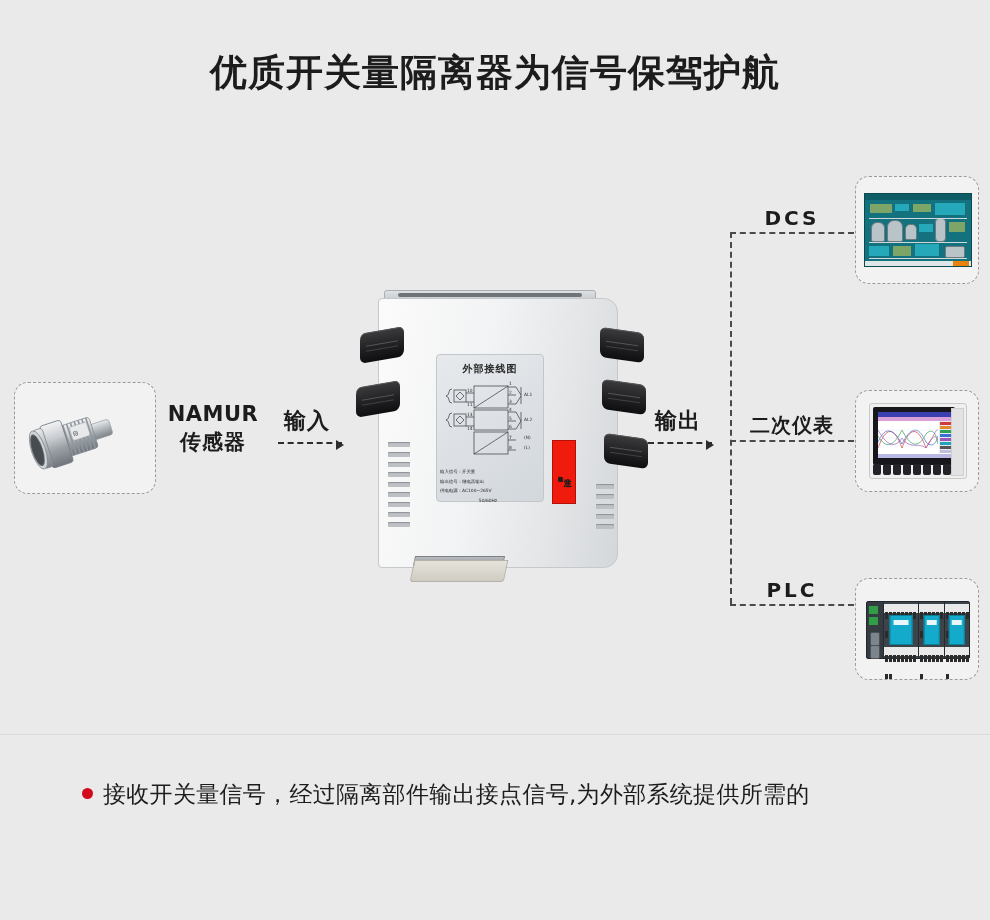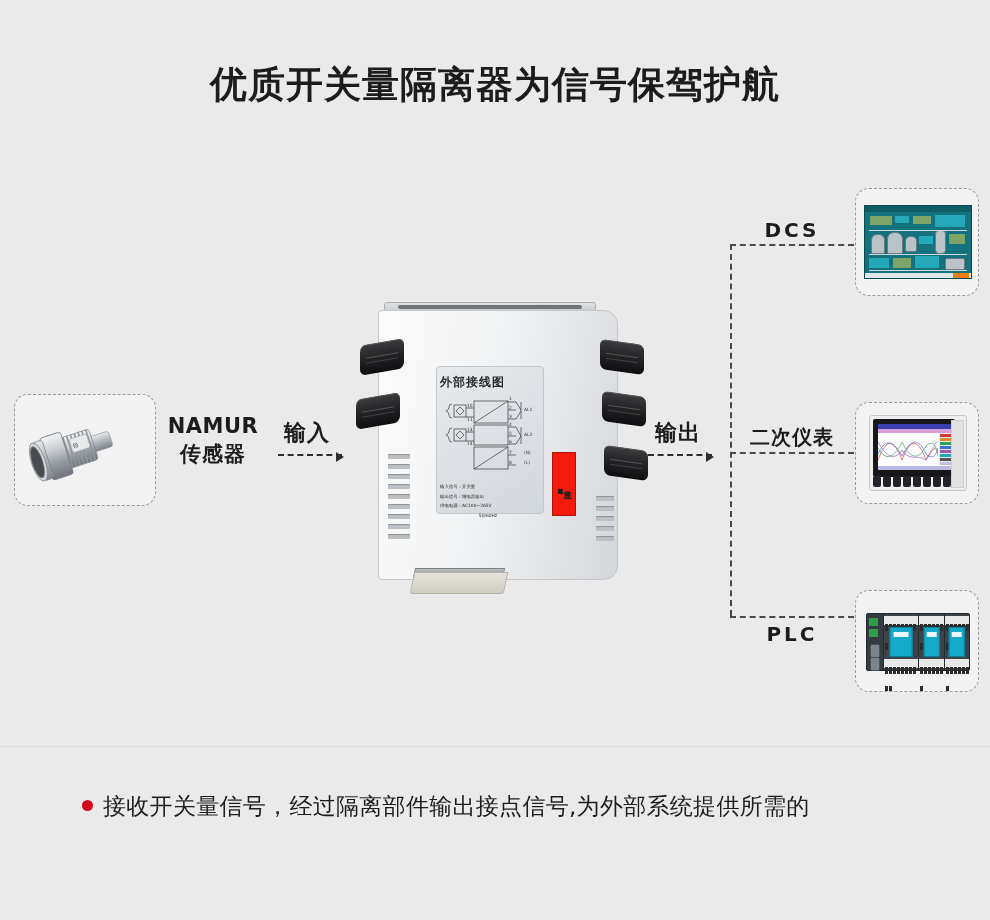--- a/index.html
+++ b/index.html
@@ -4,21 +4,21 @@
 <style>
   html,body{margin:0;padding:0;}
   body{
     width:990px;height:920px;
     background:#eaeaea;
     font-family:"DejaVu Sans","Liberation Sans",sans-serif;
     color:#1a1a1a;
     position:relative;
     overflow:hidden;
   }
-  .stage{position:absolute;left:0;top:12px;width:990px;height:828px;}
+  .stage{position:absolute;left:0;top:0;width:990px;height:828px;}
 
   
   .title{
     position:absolute;left:0;top:48px;width:990px;
     text-align:center;
     font-size:37px;font-weight:bold;letter-spacing:1px;
     color:#1c1c1c;
   }
 
   
@@ -142,21 +142,21 @@
   .vents.r{left:244px;top:200px;height:56px;}
   .vents.r i{width:18px;}
 
   .label{
     position:absolute;left:84px;top:70px;width:108px;height:148px;
     background:linear-gradient(145deg,#e7eaed,#d2d7dc);
     border:1px solid #c2c7cc;border-radius:4px;
     font-size:5px;color:#2a2a2a;
     padding:4px 3px;box-sizing:border-box;
   }
-  .label .lt{text-align:left;font-size:12px;font-weight:bold;letter-spacing:1px;margin:3px 0 4px;}
+  .label .lt{text-align:center;font-size:10px;font-weight:bold;letter-spacing:1px;margin:3px 0 4px;}
   .wire-svg{display:block;margin:0 auto;}
   .label .spec{margin-top:3px;line-height:1.45;font-size:4.6px;transform:scale(.96);transform-origin:left top;white-space:nowrap;}
 
   .warn{
     position:absolute;left:200px;top:156px;width:22px;height:62px;
     background:#f01b0d;border:1px solid #b31107;
     display:flex;align-items:center;justify-content:center;
     overflow:hidden;
   }
   .warn span{
@@ -198,21 +198,21 @@
   #bh-dcs{left:730px;top:232px;width:124px;}
   #bh-meter{left:730px;top:440px;width:124px;}
   #bh-plc{left:730px;top:604px;width:124px;}
 
   .blabel{
     position:absolute;font-size:20px;font-weight:bold;color:#1c1c1c;letter-spacing:1px;
     text-align:center;
   }
   #bl-dcs{left:740px;top:206px;width:104px;letter-spacing:3px;}
   #bl-meter{left:734px;top:412px;width:116px;}
-  #bl-plc{left:740px;top:578px;width:104px;letter-spacing:3px;margin-top:32px;}
+  #bl-plc{left:740px;top:578px;width:104px;letter-spacing:3px;}
 
   
   .divider{position:absolute;left:0;top:734px;width:990px;height:1px;background:#dadada;}
   .para{
     position:absolute;left:70px;top:758px;width:870px;
     font-size:23px;line-height:49px;color:#1d1d1d;letter-spacing:.3px;
   }
   .para .bullet{
     display:inline-block;width:11px;height:11px;border-radius:50%;
     background:#d4081c;margin-right:10px;vertical-align:3px;

